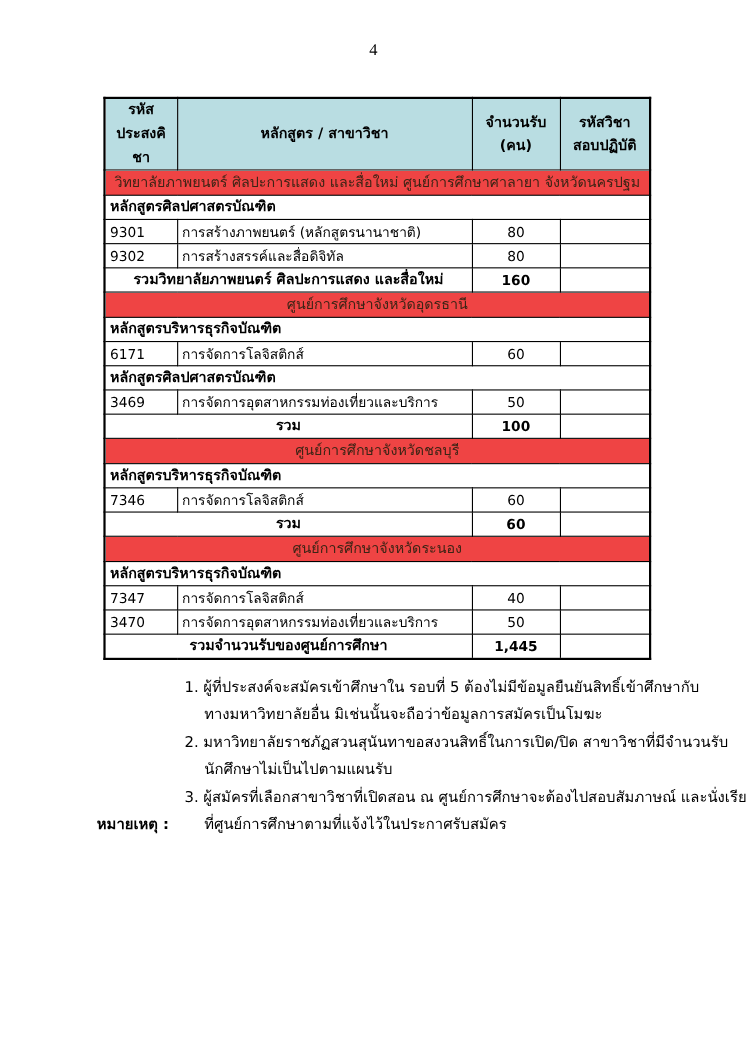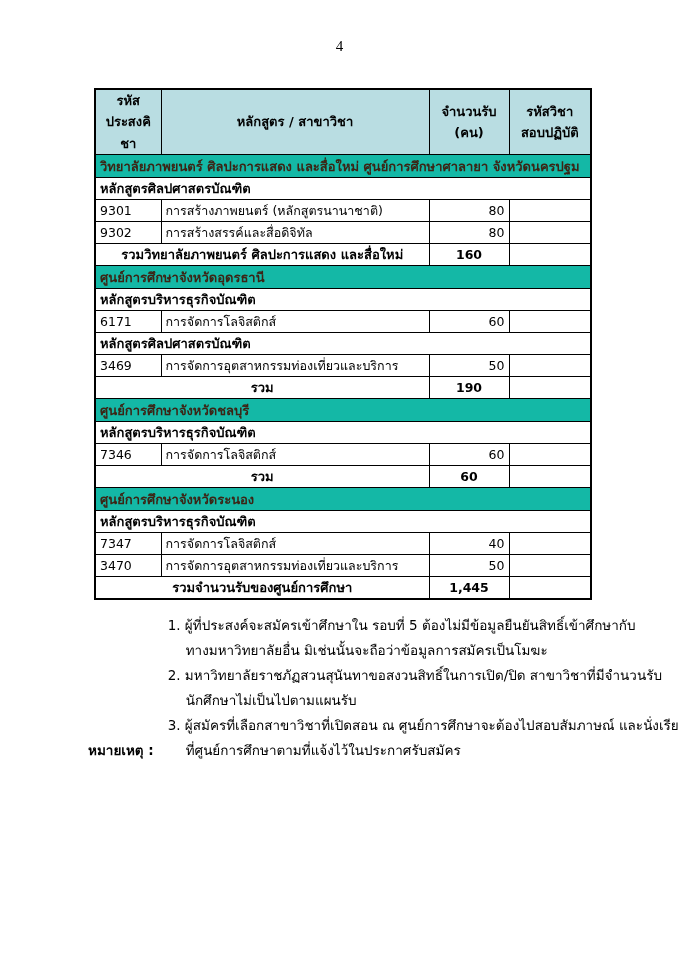--- a/index.html
+++ b/index.html
@@ -38,36 +38,36 @@
     background: #b9dde2;
     font-weight: bold;
     text-align: center;
     white-space: pre-line;
     height: 52px;
     line-height: 1.65;
     font-size: 13px;
   }
   td { height: 21px; line-height: 21px; white-space: nowrap; }
   td.banner {
-    background: #14b8a6;
+    background: #ef4444;
     color: #3c2415;
-    font-weight: bold;
-    text-align: left;
+    font-weight: normal;
+    text-align: center;
     font-size: 13px;
     height: 23px;
   }
   td.subsection {
     font-weight: bold;
     text-align: left;
     padding-left: 6px;
     font-size: 13px;
   }
   td.code { text-align: left; }
   td.name { text-align: left; padding-left: 8px; }
-  td.count { text-align: right; }
+  td.count { text-align: center; }
   td.count-bold { text-align: center; font-weight: bold; }
   td.total-label {
     font-weight: bold;
     text-align: center;
     font-size: 13px;
   }
   .notes {
     position: absolute;
     top: 613px; left: 88px;
     width: 510px;
@@ -150,21 +150,21 @@
           <td colspan="4" class="subsection">หลักสูตรศิลปศาสตรบัณฑิต</td>
         </tr>
         <tr>
           <td class="code">3469</td>
           <td class="name">การจัดการอุตสาหกรรมท่องเที่ยวและบริการ</td>
           <td class="count">50</td>
           <td class="practical"></td>
         </tr>
         <tr>
           <td colspan="2" class="total-label">รวม</td>
-          <td class="count-bold">190</td>
+          <td class="count-bold">100</td>
           <td></td>
         </tr>
         <tr>
           <td colspan="4" class="banner">ศูนย์การศึกษาจังหวัดชลบุรี</td>
         </tr>
         <tr>
           <td colspan="4" class="subsection">หลักสูตรบริหารธุรกิจบัณฑิต</td>
         </tr>
         <tr>
           <td class="code">7346</td>

